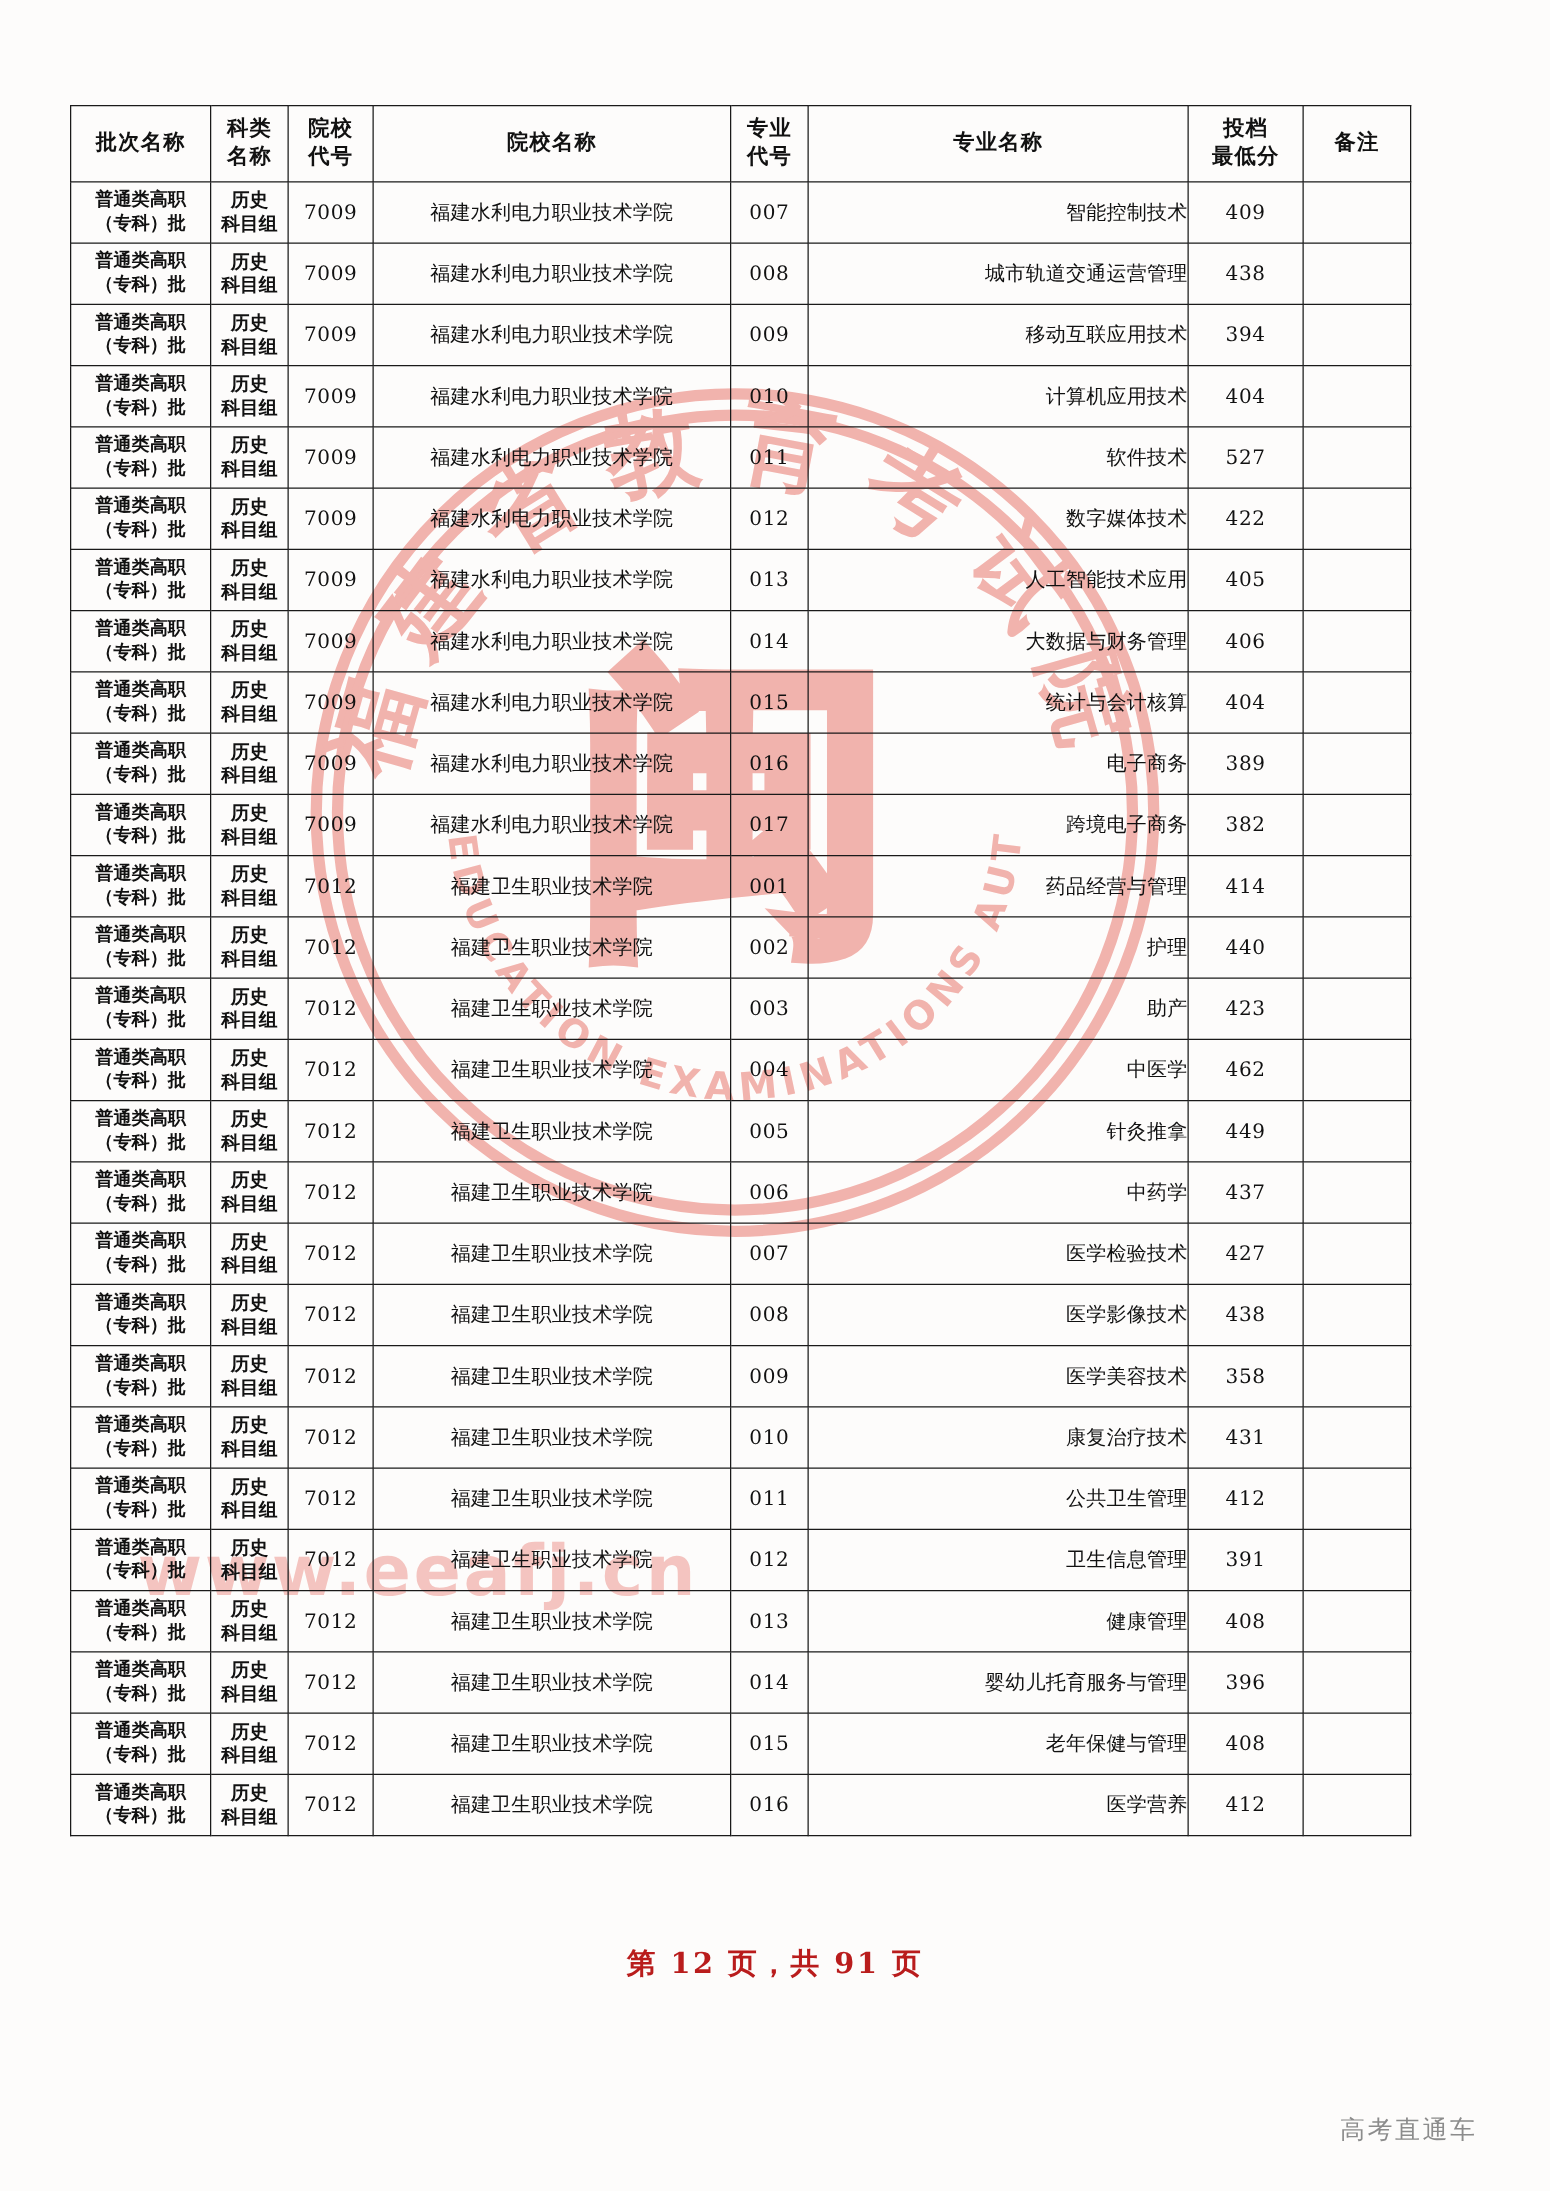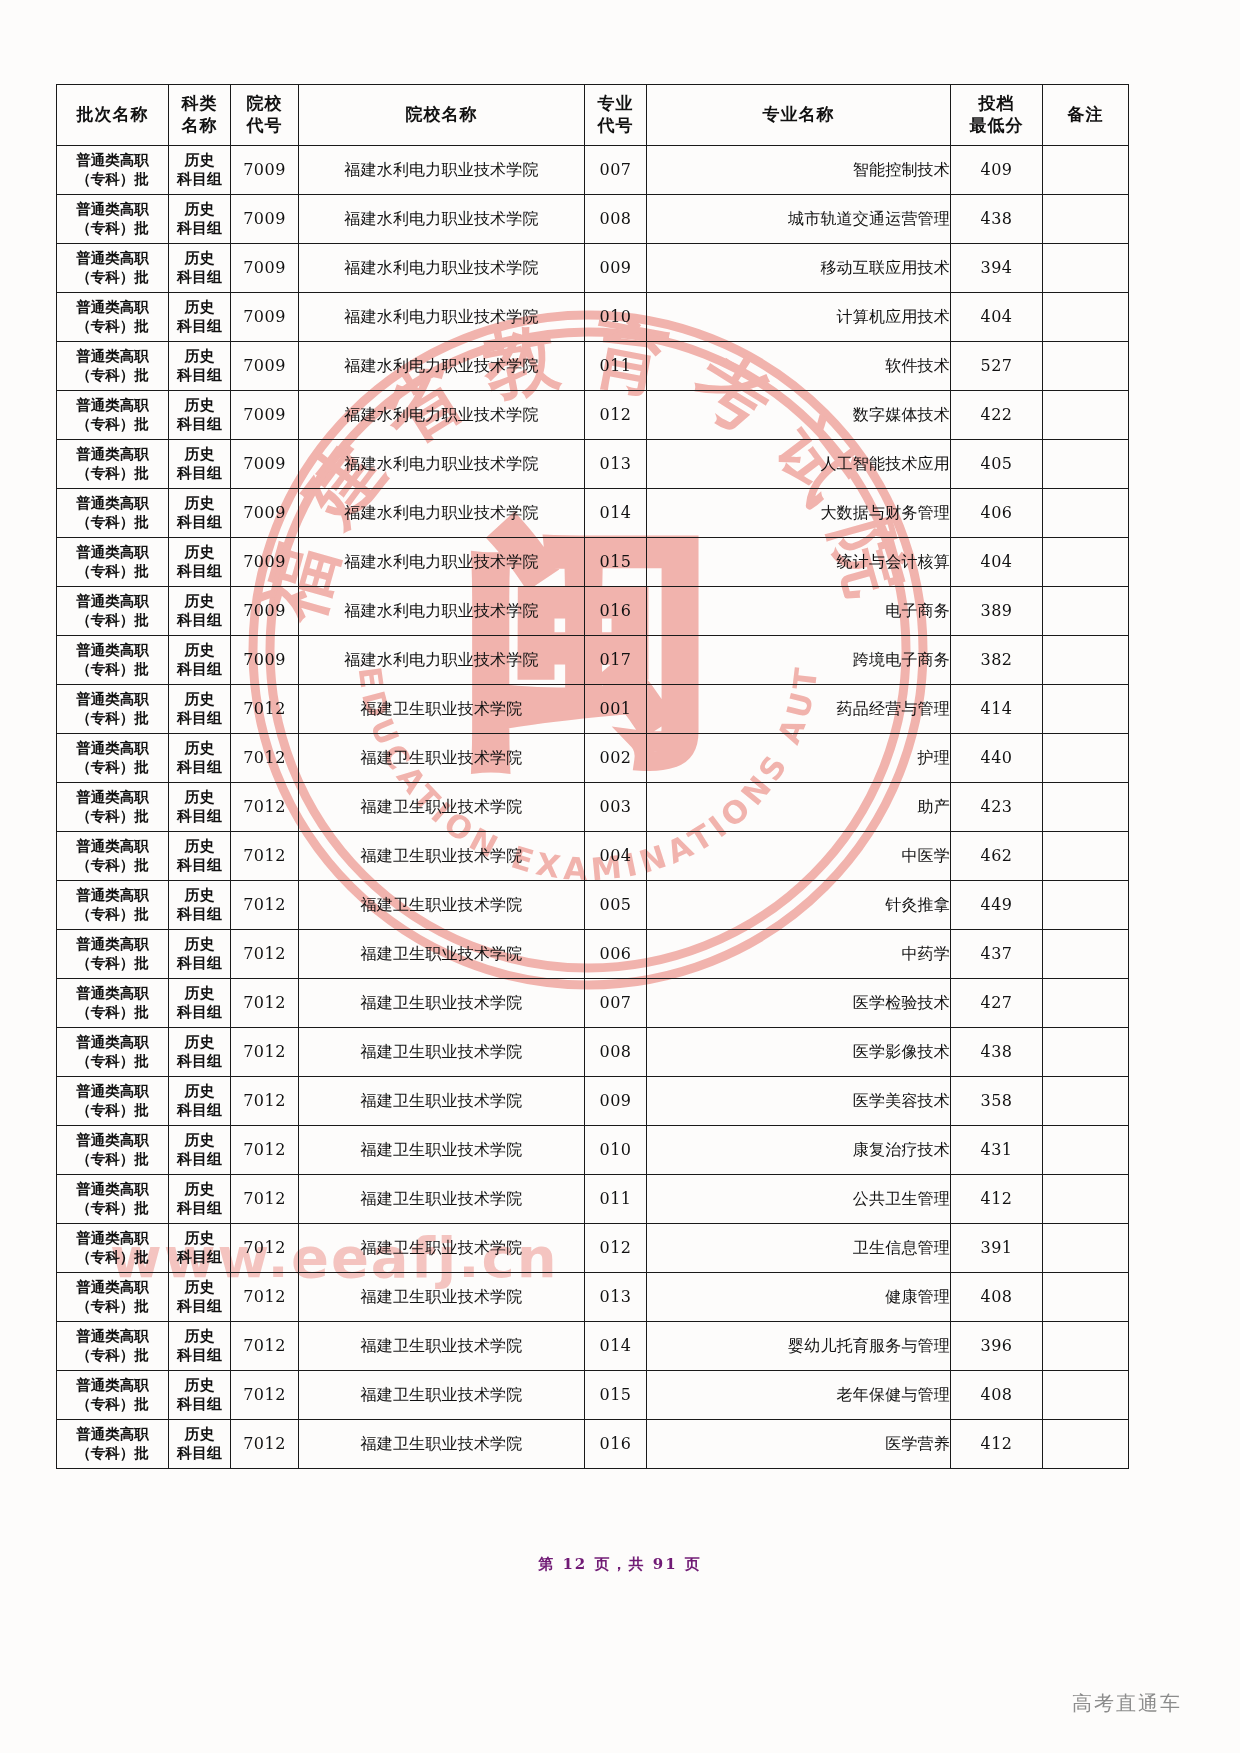--- a/index.html
+++ b/index.html
@@ -105,23 +105,23 @@
     font-size:16px;
     letter-spacing:.2px;
   }
 
   
   .pagefoot{
     position:absolute;
     left:0;right:0;
     top:1555px;
     text-align:center;
-    font-size:15px;
+    font-size:23px;
     letter-spacing:2px;
-    color:#701a75;
+    color:#b91c1c;
     font-weight:600;
   }
   .brand{
     position:absolute;
     right:58px;top:1690px;
     font-family:Liberation Sans, sans-serif;
     font-size:20px;
     color:#8c8c8c;
     letter-spacing:2px;
   }

